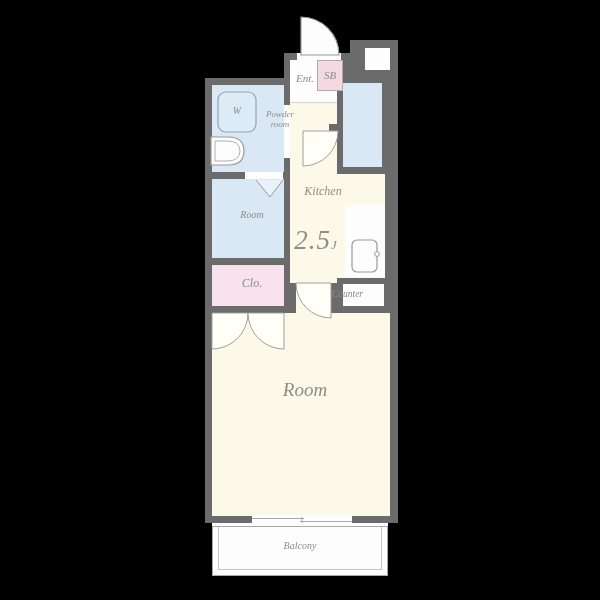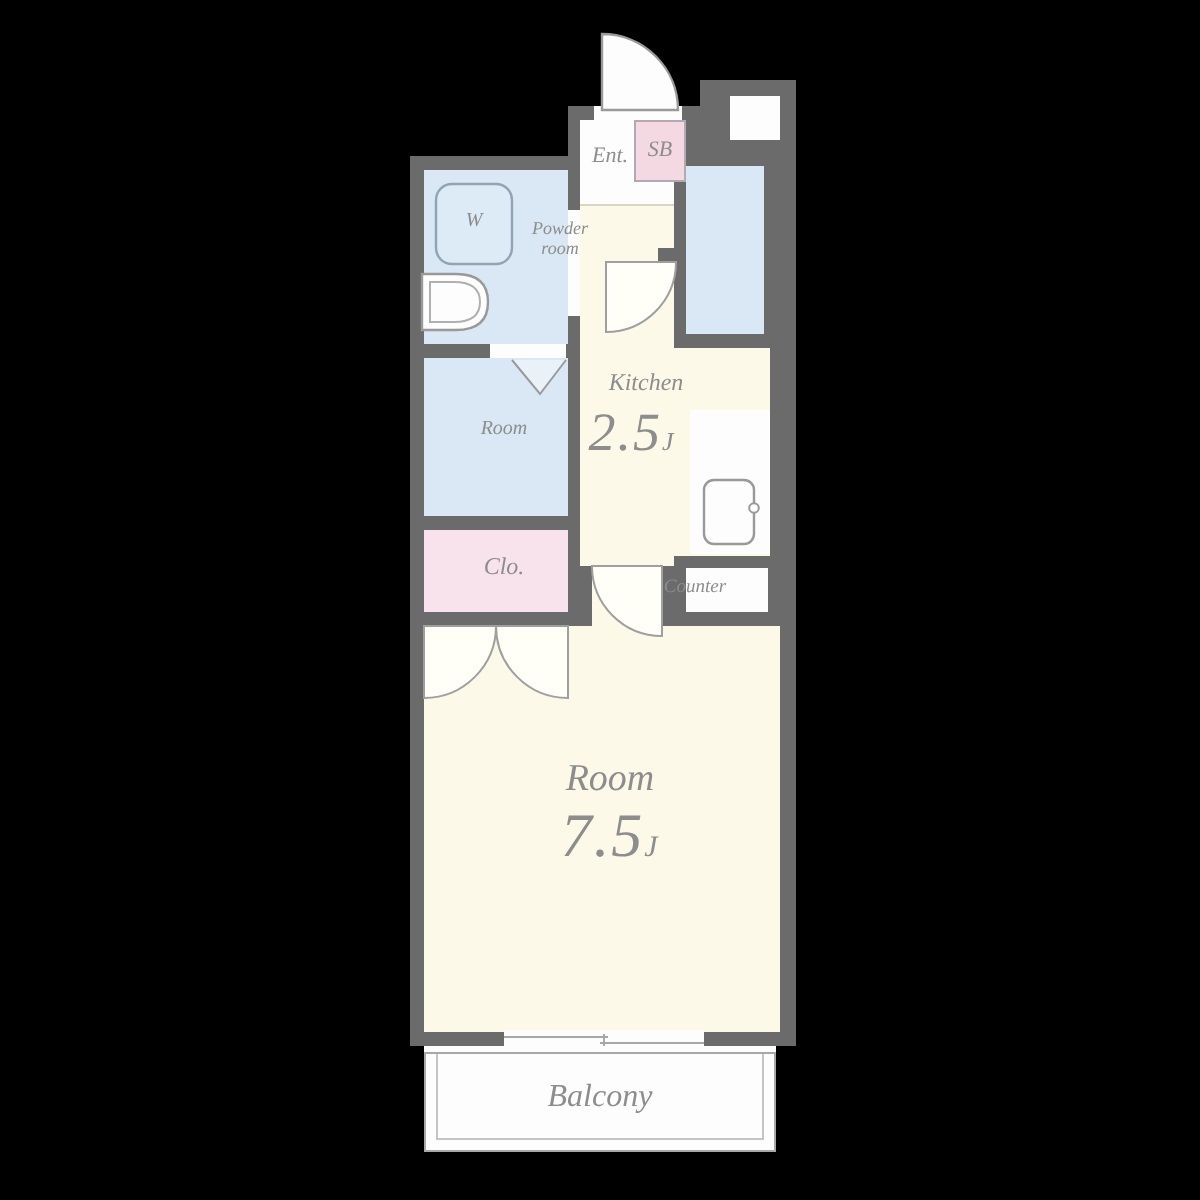--- a/index.html
+++ b/index.html
@@ -8,28 +8,28 @@
   .abs{position:absolute;}
   .wall{position:absolute;background:var(--wall,#6b6b6b);}
   .floor{position:absolute;}
   .blue{background:var(--floor-blue,#d9e8f4);}
   .cream{background:var(--floor-cream,#fcf9e9);}
   .white{background:var(--floor-white,#fdfdfd);}
   .pink-sb{background:var(--floor-pink-sb,#f4d9e2);}
   .pink-clo{background:var(--floor-pink-closet,#f8e2eb);}
   .lbl{position:absolute;color:var(--label-gray,#8d8d8d);font-style:italic;text-align:center;
        line-height:1.1;white-space:nowrap;}
-  .sz{letter-spacing:1px;}
+  .sz{letter-spacing:1px;margin-top:24px;}
   .sz .unit{font-size:48%;}
   svg.overlay{position:absolute;left:0;top:0;pointer-events:none;}
   .balcony{position:absolute;left:212px;top:526px;width:176px;height:50px;
            background:var(--floor-white,#fdfdfd);border:1px solid #a8a8a8;box-sizing:border-box;}
   .balcony-rail{position:absolute;left:5px;right:5px;top:0;bottom:5px;
                 border-left:1px solid #c4c4c4;border-right:1px solid #c4c4c4;border-bottom:1px solid #c4c4c4;}
-  .balcony .lbl{position:static;display:block;margin-top:13px;font-size:16px;}
+  .balcony .lbl{position:static;display:block;margin-top:13px;font-size:10px;}
   .sb-box{position:absolute;left:317px;top:60px;width:26px;height:31px;box-sizing:border-box;
           border:1px solid #b3a9b0;display:flex;align-items:center;justify-content:center;}
 </style>
 </head>
 <body>
 
 <div class="stage">
 
   <div class="wall" style="left:205px;top:78px;width:79px;height:445px;"></div>
   <div class="wall" style="left:284px;top:53px;width:59px;height:470px;"></div>
@@ -101,22 +101,19 @@
   <div class="lbl" style="left:230px;top:277px;width:44px;font-size:12px;text-align:center;">Clo.</div>
 
   <div class="lbl" style="left:293px;top:185px;width:60px;font-size:12px;">Kitchen</div>
   <div class="lbl sz" style="left:286px;top:202px;width:60px;font-size:27px;">
     <span>2.5</span><span class="unit">J</span>
   </div>
 
   <div class="lbl" style="left:327px;top:289px;width:41px;font-size:9.5px;">Counter</div>
 
   <div class="lbl" style="left:275px;top:380px;width:60px;font-size:19px;">Room</div>
-  <div class="lbl sz" style="left:260px;top:401px;width:90px;font-size:31px;">
-    <span>7.5</span><span class="unit">J</span>
-  </div>
 
   <div class="balcony">
     <div class="balcony-rail"></div>
     <span class="lbl">Balcony</span>
   </div>
 
 </div>
 
 </body></html>

